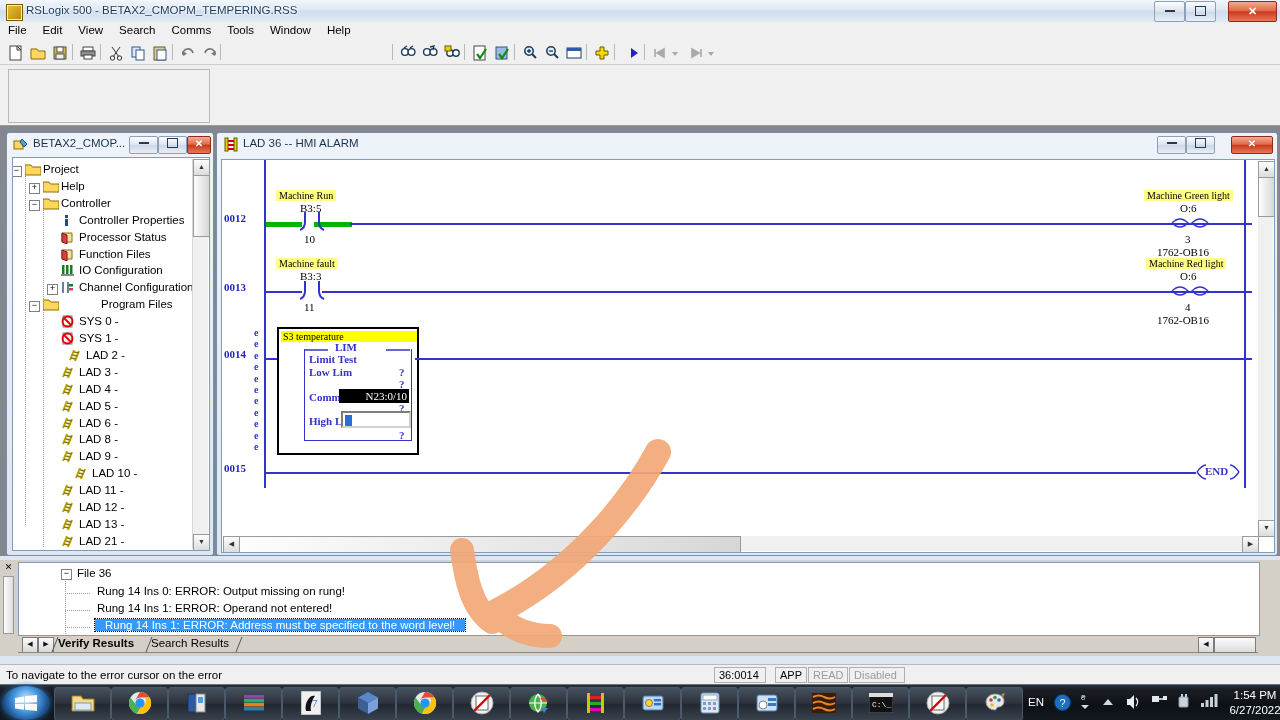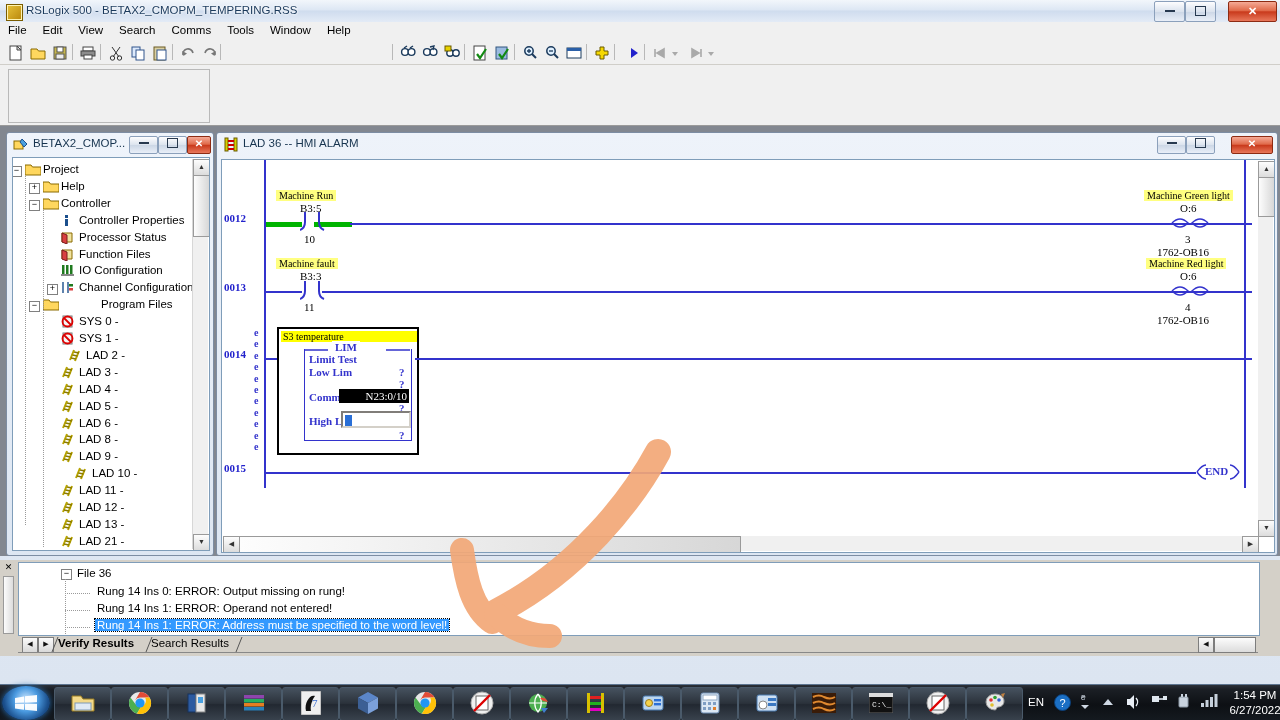--- a/index.html
+++ b/index.html
@@ -801,41 +801,48 @@
 
     <div id="resbody">
       <div class="abs" style="left:42px;top:6px;width:9px;height:9px;border:1px solid #808080;background:#fff;font-size:9px;line-height:7px;text-align:center;">−</div>
       <div class="errline" style="left:58px;top:4px;">File 36</div>
       <div class="dotline" style="left:46px;top:16px;height:60px;"></div>
       <div id="err-list">
           <div class="errline" style="left: 76px; top: 22px; padding: 0px 2px;">Rung 14 Ins 0: ERROR: Output missing on rung!</div>
           <div class="dotlineh" style="left: 46px; top: 30px; width: 26px;"></div>
           <div class="errline" style="left: 76px; top: 39px; padding: 0px 2px;">Rung 14 Ins 1: ERROR: Operand not entered!</div>
           <div class="dotlineh" style="left: 46px; top: 47px; width: 26px;"></div>
-          <div class="errline sel" style="left: 76px; top: 56px; padding: 0px 2px;">Rung 14 Ins 1: ERROR: Address must be specified to the word level!</div>
+          <div class="errline sel" style="left: 76px; top: 56px; padding: 0px 10px;">Rung 14 Ins 1: ERROR: Address must be specified to the word level!</div>
           <div class="dotlineh" style="left: 46px; top: 64px; width: 26px;"></div>
         </div>
     </div>
 
     <div id="restabs">
       <div class="navbtn" style="left:4px;top:1px;">◀</div>
       <div class="navbtn" style="left:20px;top:1px;">▶</div>
       <div class="rtab active" style="left:40px;text-align:center;">Verify Results</div>
       <div class="rtab" style="left:133px;">Search Results</div>
       <svg style="position:absolute;left:32px;top:0;" width="200" height="17">
         <path d="M2 16 L8 1" stroke="#555" fill="none"></path>
         <path d="M96 16 L102 1" stroke="#555" fill="none"></path>
         <path d="M186 16 L192 1" stroke="#555" fill="none"></path>
       </svg>
       <div style="position:absolute;left:0;bottom:0;width:1240px;height:1px;background:#888;"></div>
       <div class="navbtn" style="left:1180px;top:1px;">◀</div>
       <div class="navbtn" style="left:1196px;top:1px;width:40px;background:linear-gradient(#fcfcfc,#dcdcdc);"></div>
     </div>
   </div>
 
+  <div id="statusbar">
+    <div class="sbtext">To navigate to the error cursor on the error</div>
+    <div class="sbcell" style="left:714px;width:52px;">36:0014</div>
+    <div class="sbcell" style="left:775px;width:32px;">APP</div>
+    <div class="sbcell dim" style="left:808px;width:40px;">READ</div>
+    <div class="sbcell dim" style="left:849px;width:56px;">Disabled</div>
+  </div>
 </div>
 
 <svg id="arrow" viewBox="0 0 320 250">
   <g fill="none" stroke="#f2a877" stroke-linecap="round" opacity="0.92">
     <path d="M258 22 C232 70 178 140 96 182" stroke-width="26"></path>
     <path d="M62 120 C66 150 72 178 92 192" stroke-width="24"></path>
     <path d="M96 184 C112 200 132 206 150 206" stroke-width="24"></path>
   </g>
 </svg>
 

